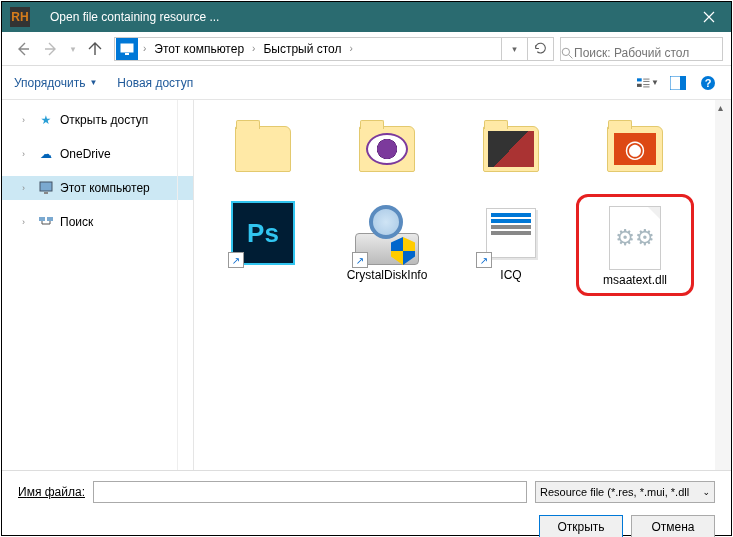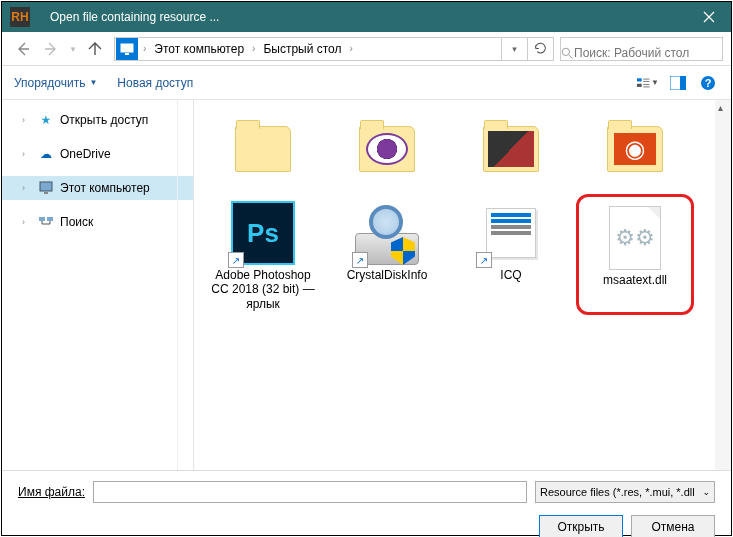--- a/index.html
+++ b/index.html
@@ -226,21 +226,20 @@
               <div class="folder ubuntu"></div>
             </div>
             <div class="lbl"></div>
           </div>
 
         <div class="item">
             <div class="ico">
               <div class="ps">Ps</div>
               <div class="shortcut">↗</div>
             </div>
-            <div class="lbl">Adobe Photoshop CC 2018 (32 bit) — ярлык</div>
           </div>
         <div class="item">
             <div class="ico">
               <div class="cdi">
                 <div class="cdi-base"></div>
                 <div class="cdi-glass"></div>
                 <div class="cdi-shield"></div>
               </div>
               <div class="shortcut">↗</div>
             </div>
@@ -269,21 +268,21 @@
       </div>
       <div class="content-sb"></div>
     </div>
   </div>
 
   <div class="footer">
     <div class="fn-row">
       <label><span style="text-decoration:underline">И</span>мя файла:</label>
       <input class="fn-input" value="" style="">
       <div class="fn-select">
-          <span>Resource files (*.res, *.mui, *.dll</span>
+          <span>Resource file (*.res, *.mui, *.dll</span>
           <span style="font-size:9px">⌄</span>
         </div>
     </div>
     <div class="btn-row">
       <button class="btn primary">Открыть</button>
       <button class="btn">Отмена</button>
     </div>
   </div>
 </div>
 

